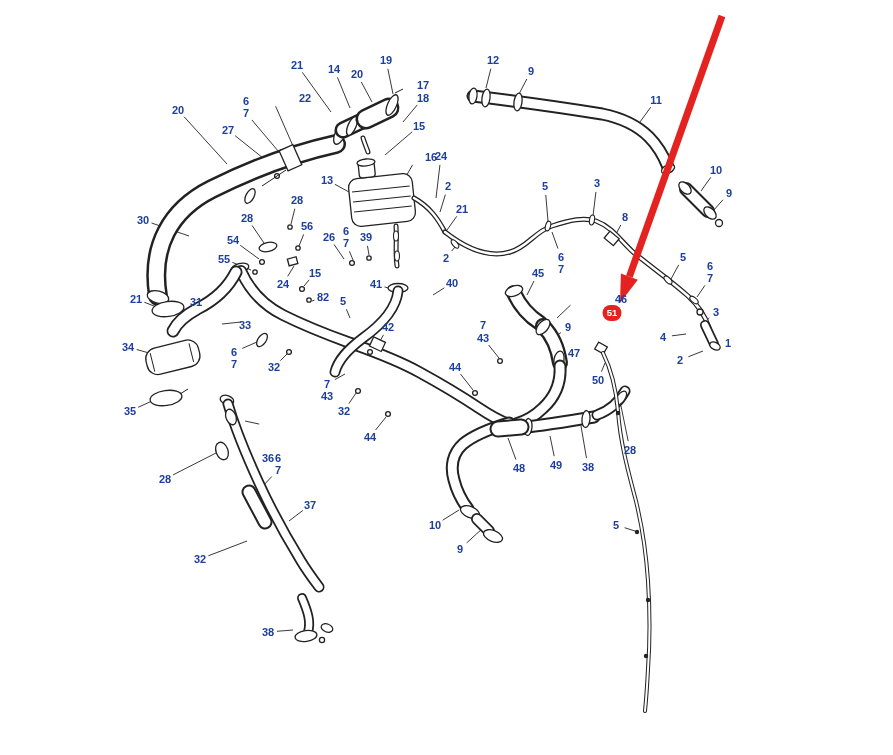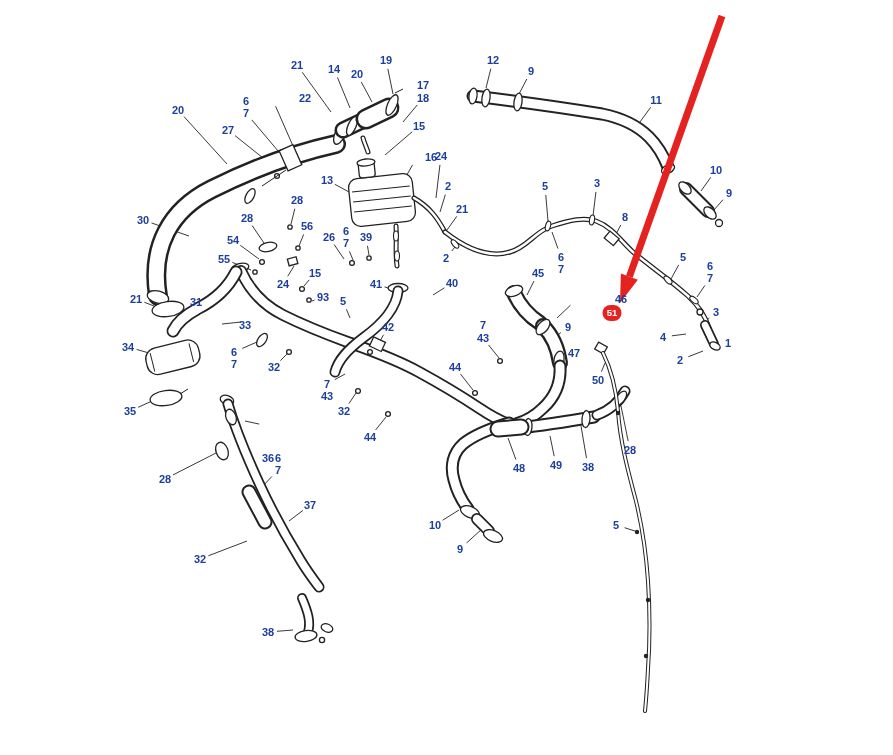--- a/index.html
+++ b/index.html
@@ -332,21 +332,21 @@
       <span class="lbl" style="left: 366px; top: 237px;">39</span>
       <span class="lbl" style="left: 545px; top: 186px;">5</span>
       <span class="lbl" style="left: 597px; top: 183px;">3</span>
       <span class="lbl" style="left: 625px; top: 217px;">8</span>
       <span class="lbl" style="left: 561px; top: 257px;">6</span>
       <span class="lbl" style="left: 561px; top: 269px;">7</span>
       <span class="lbl" style="left: 233px; top: 240px;">54</span>
       <span class="lbl" style="left: 224px; top: 259px;">55</span>
       <span class="lbl" style="left: 283px; top: 284px;">24</span>
       <span class="lbl" style="left: 315px; top: 273px;">15</span>
-      <span class="lbl" style="left: 323px; top: 297px;">93</span>
+      <span class="lbl" style="left: 323px; top: 297px;">82</span>
       <span class="lbl" style="left: 376px; top: 284px; text-align: center;">41</span>
       <span class="lbl" style="left: 446px; top: 258px;">2</span>
       <span class="lbl" style="left: 452px; top: 283px;">40</span>
       <span class="lbl" style="left: 343px; top: 301px;">5</span>
       <span class="lbl" style="left: 538px; top: 273px;">45</span>
       <span class="lbl" style="left: 577px; top: 299px; margin-left: 44px;">46</span>
       <span class="lbl" style="left: 683px; top: 257px;">5</span>
       <span class="lbl" style="left: 710px; top: 266px;">6</span>
       <span class="lbl" style="left: 710px; top: 278px;">7</span>
       <span class="lbl" style="left: 716px; top: 312px;">3</span>

